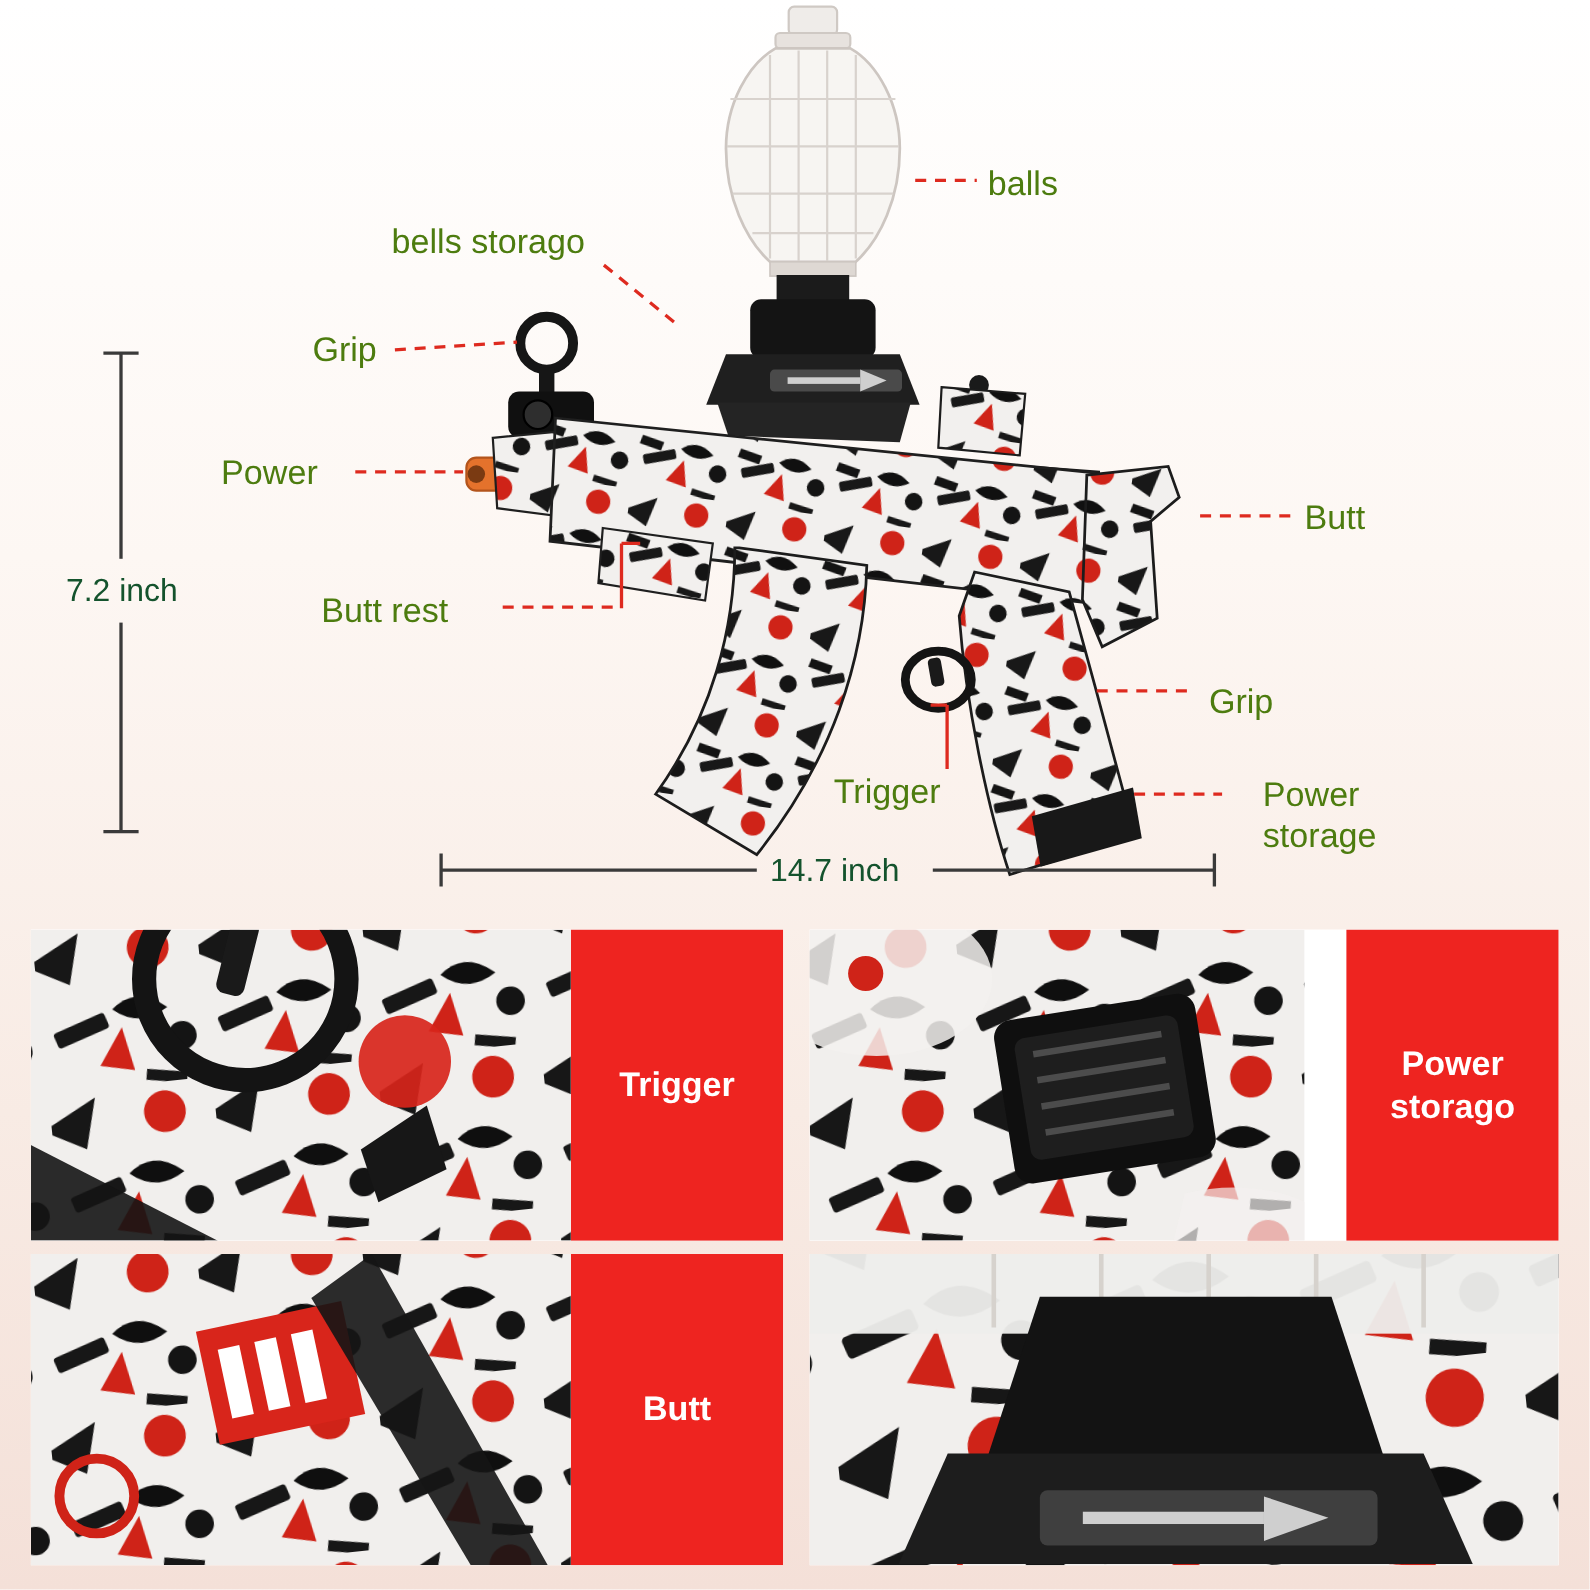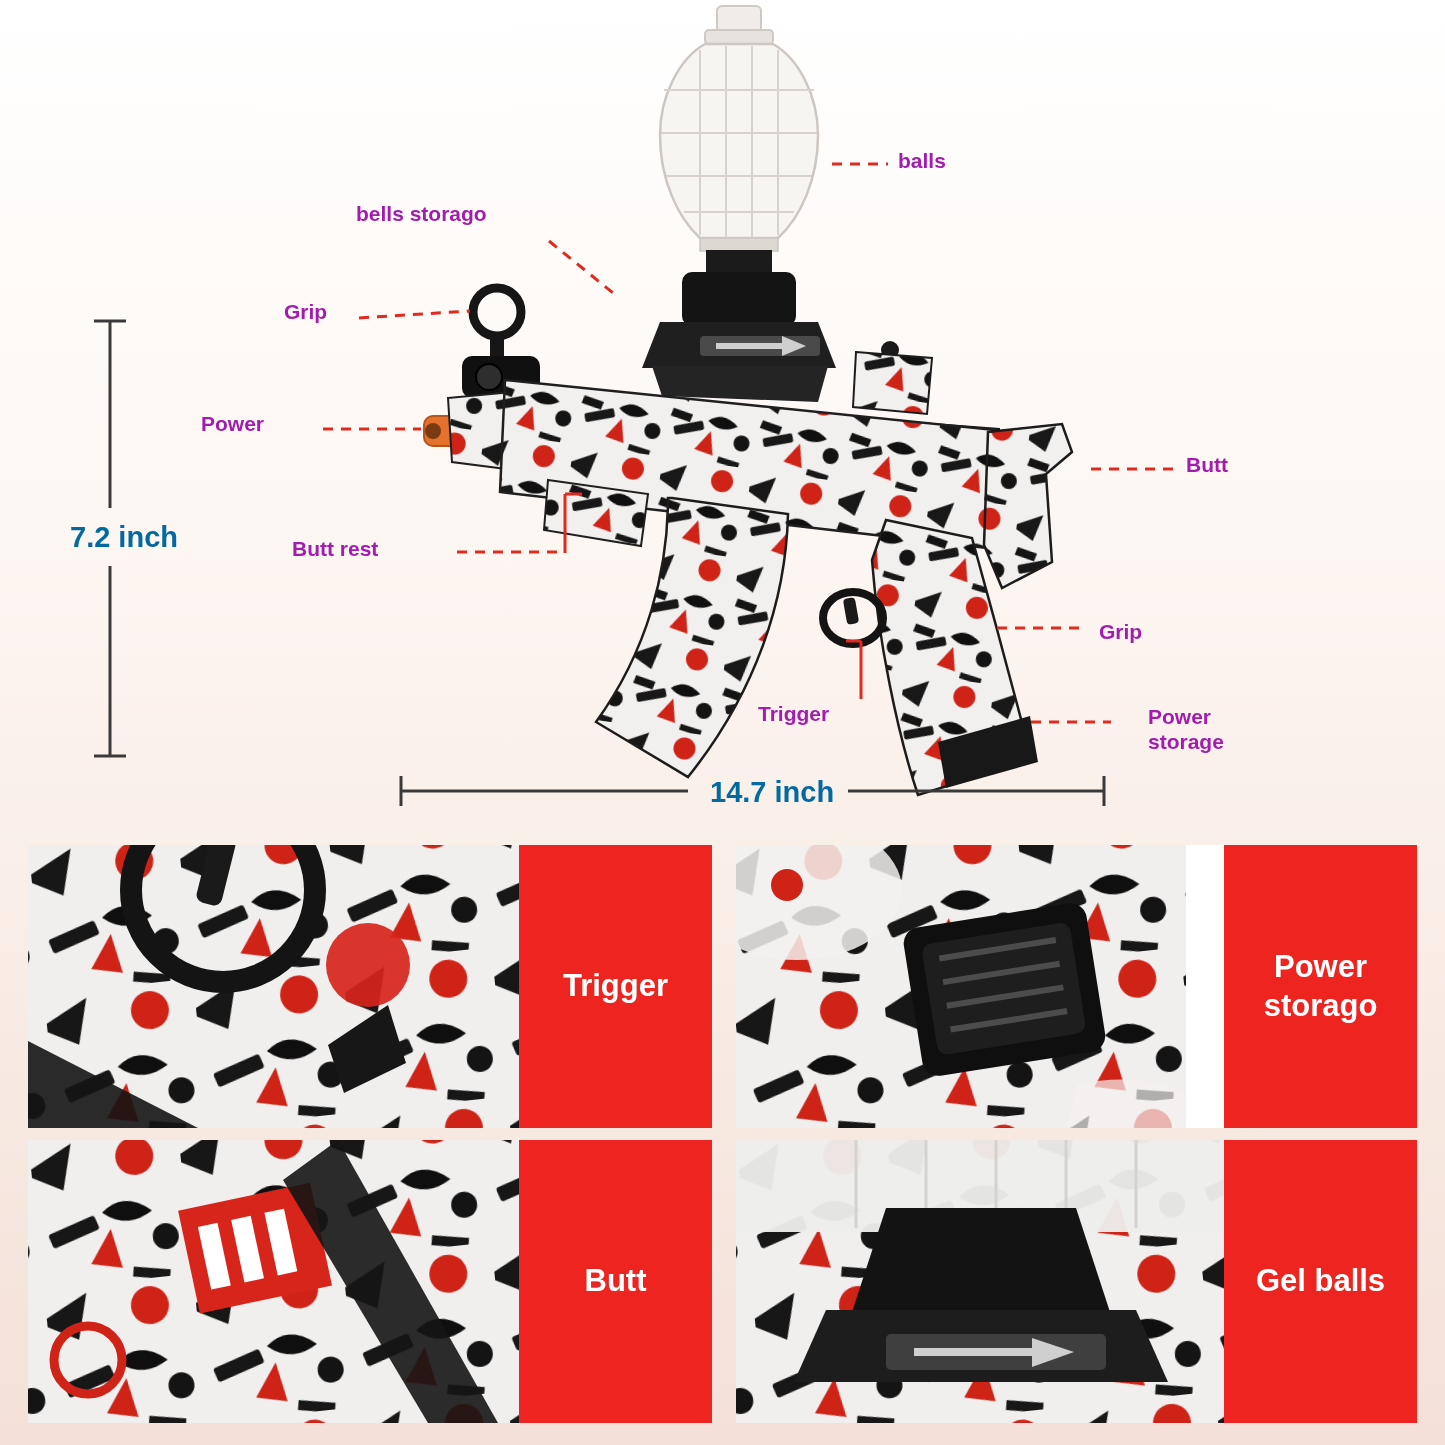--- a/index.html
+++ b/index.html
@@ -6,35 +6,34 @@
   html,body { width:1445px; height:1445px; }
   body {
     position:relative;
     font-family:"Liberation Sans", sans-serif;
     background:linear-gradient(180deg,#ffffff 0%, #fdf7f3 35%, #f8ebe4 70%, #f4e0d8 100%);
     overflow:hidden;
   }
   .art-layer { position:absolute; left:0; top:0; width:1445px; height:845px; }
   .lbl {
     position:absolute;
-    color:#a21caf;
-    font-size:21px;
-    font-weight:700;
+    color:#4d7c0f;
+    font-size:31px;
+    font-weight:400;
     white-space:nowrap;
     z-index:5;
   }
   .lbl.wrap { white-space:normal; width:118px; line-height:1.2; }
   .dim {
     position:absolute;
-    color:#0369a1;
+    color:#14532d;
     font-size:29px;
-    font-weight:700;
+    font-weight:400;
     white-space:nowrap;
     z-index:5;
-    margin-left:10px;
   }
   .panel {
     position:absolute;
     display:flex;
     background:#ffffff;
     overflow:hidden;
   }
   .panel-photo { flex:1 1 auto; position:relative; overflow:hidden; }
   .panel-photo svg { display:block; width:100%; height:100%; }
   .panel-tag {
@@ -242,16 +241,13 @@
       <path d="M120 0 V 88 M190 0 V 88 M260 0 V 88 M330 0 V 88 M400 0 V 88" stroke="#d6d2cd" stroke-width="3"></path>
       <polygon points="150,68 340,68 374,172 116,172" fill="#131313"></polygon>
       <polygon points="90,170 400,170 432,242 58,242" fill="#1d1d1d"></polygon>
       <rect x="150" y="194" width="220" height="36" rx="5" fill="#3f3f3f"></rect>
       <g>
         <rect x="178" y="208" width="118" height="8" fill="#cfcfcf"></rect>
         <polygon points="296,198 338,212 296,227" fill="#cfcfcf"></polygon>
       </g>
     </svg>
   </div>
-  <div class="panel-tag">
-    <span>Gel balls</span>
-  </div>
 </div>
 
 </body></html>

